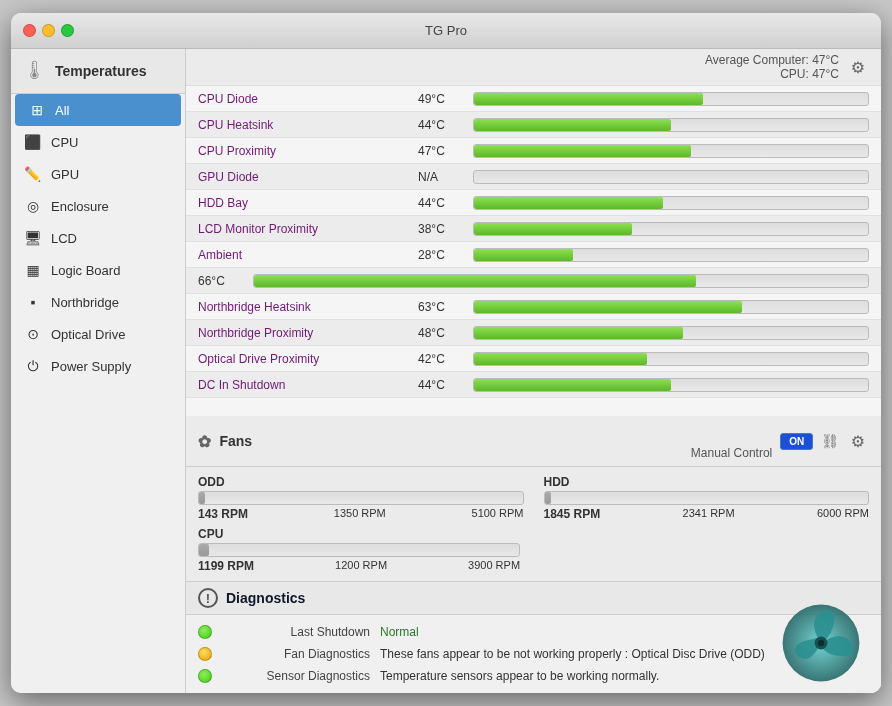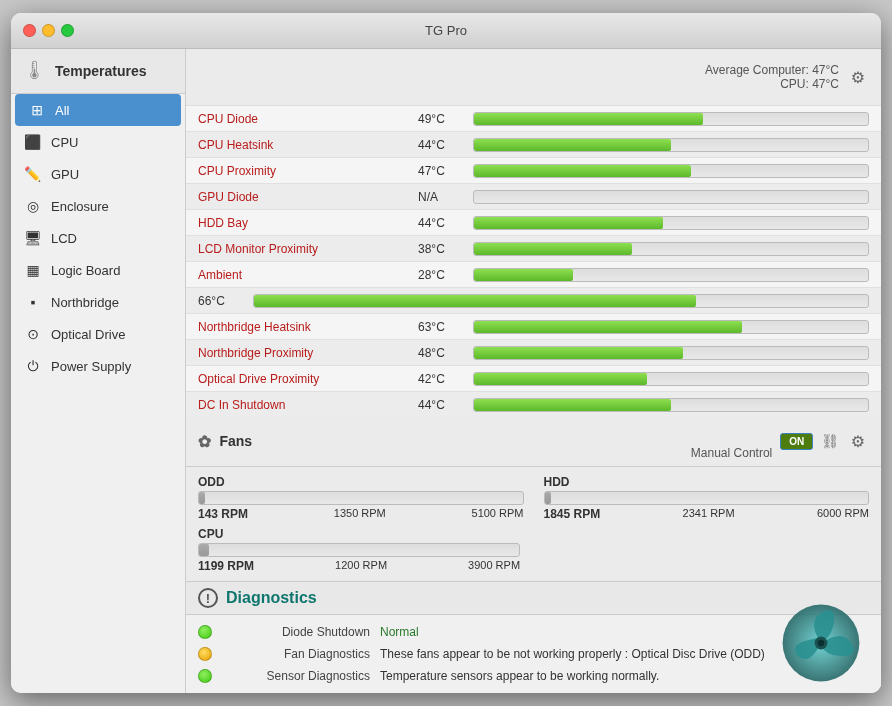--- a/index.html
+++ b/index.html
@@ -113,21 +113,21 @@
       flex: 1;
       display: flex;
       flex-direction: column;
       overflow: hidden;
       background: #f5f5f5;
     }
     .top-bar {
       display: flex;
       justify-content: flex-end;
       align-items: center;
-      padding: 14px 12px;
+      padding: 4px 12px;
       background: #ebebeb;
       border-bottom: 1px solid #ddd;
       font-size: 12px;
       color: #555;
       flex-shrink: 0;
     }
     .top-bar-stats {
       text-align: right;
       margin-right: 8px;
     }
@@ -151,21 +151,21 @@
       align-items: center;
       padding: 3px 12px;
       border-bottom: 1px solid #e0e0e0;
       height: 26px;
     }
     .temp-row:nth-child(odd) { background: #f5f5f5; }
     .temp-row:nth-child(even) { background: #ececec; }
     .temp-name {
       width: 220px;
       font-size: 12px;
-      color: #b91c1c;
+      color: #701a75;
       flex-shrink: 0;
     }
     .temp-value {
       width: 55px;
       font-size: 12px;
       color: #333;
       flex-shrink: 0;
     }
     .temp-bar-container {
       flex: 1;
@@ -206,21 +206,21 @@
     }
     .fans-header-right {
       display: flex;
       align-items: center;
       gap: 8px;
       font-size: 12px;
       color: #555;
     }
     .manual-control-label { font-size: 12px; color: #555; margin-top: 24px; }
     .toggle-on {
-      background: #4d7c0f;
+      background: #1d4ed8;
       color: white;
       font-size: 10px;
       font-weight: 700;
       padding: 2px 8px;
       border-radius: 3px;
       border: 1px solid #3a7fbe;
     }
     .link-icon {
       font-size: 14px;
       color: #666;
@@ -289,23 +289,23 @@
       display: flex;
       align-items: center;
       justify-content: center;
       font-weight: 700;
       font-size: 13px;
       color: #555;
       margin-right: 8px;
       flex-shrink: 0;
     }
     .diag-title {
-      font-size: 16px;
+      font-size: 14px;
       font-weight: 700;
-      color: #0f766e;
+      color: #0f172a;
     }
     .diag-content {
       padding: 6px 0;
       position: relative;
     }
     .diag-row {
       display: flex;
       align-items: center;
       padding: 4px 12px;
       font-size: 12px;
@@ -556,21 +556,21 @@
 
       <div class="diagnostics-section">
         <div class="diag-header">
           <div class="diag-icon">!</div>
           <span class="diag-title">Diagnostics</span>
         </div>
         <div class="diag-content" id="diag-content-container">
 
           <div class="diag-row">
               <div class="diag-dot dot-green"></div>
-              <div class="diag-key">Diode Shutdown</div>
+              <div class="diag-key">Last Shutdown</div>
               <div class="diag-val normal">Normal</div>
             </div>
             <div class="diag-row">
               <div class="diag-dot dot-yellow"></div>
               <div class="diag-key">Fan Diagnostics</div>
               <div class="diag-val">These fans appear to be not working properly : Optical Disc Drive (ODD)</div>
             </div>
             <div class="diag-row">
               <div class="diag-dot dot-green"></div>
               <div class="diag-key">Sensor Diagnostics</div>

